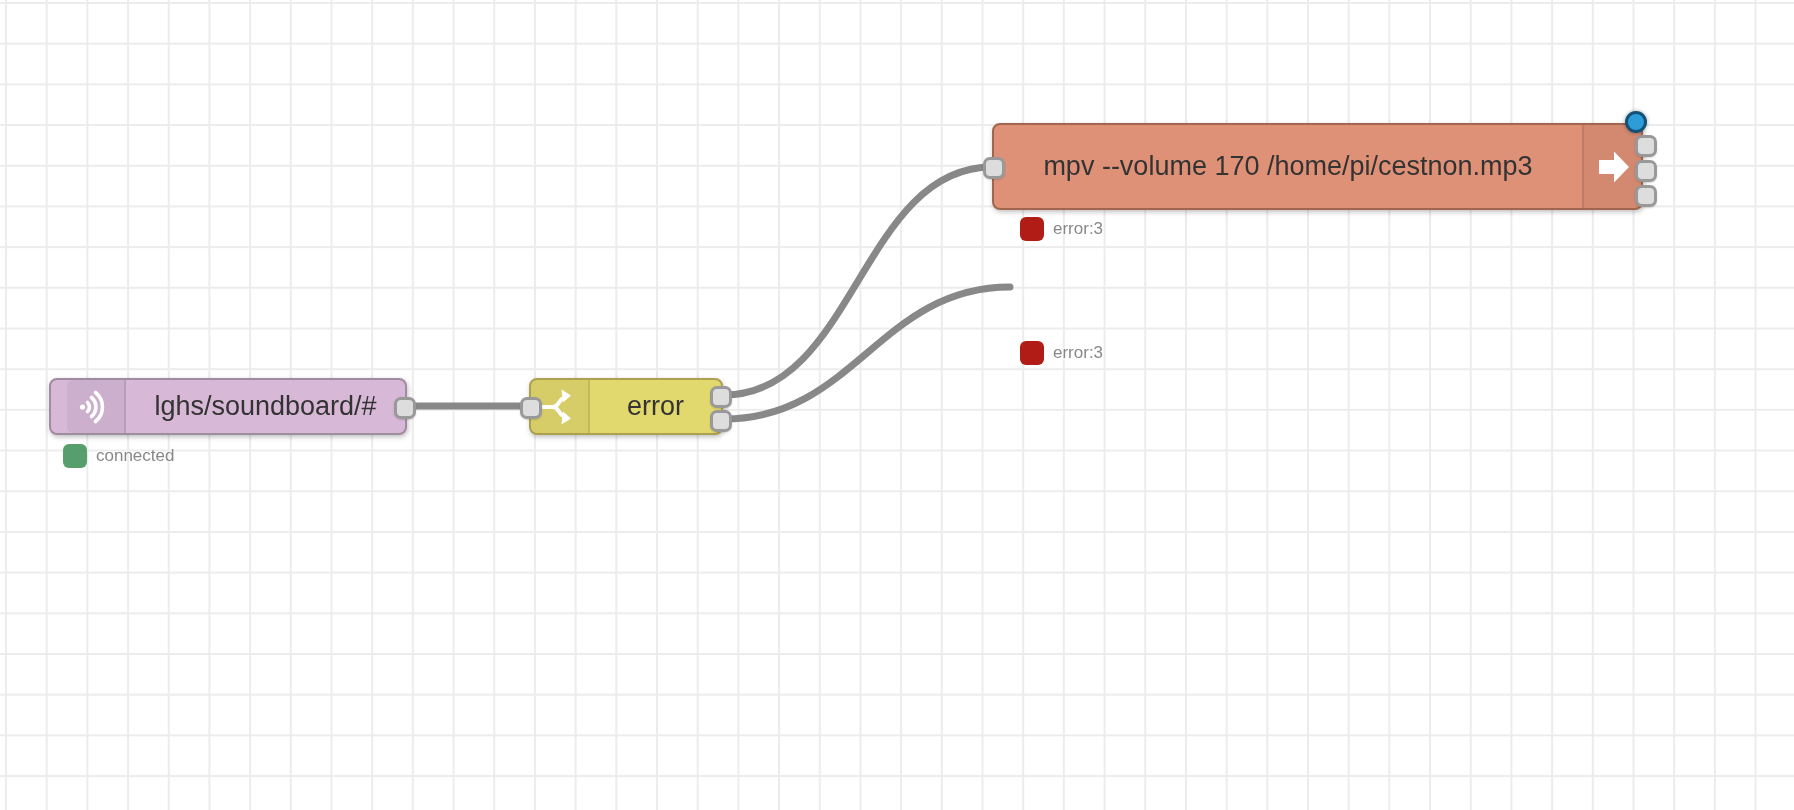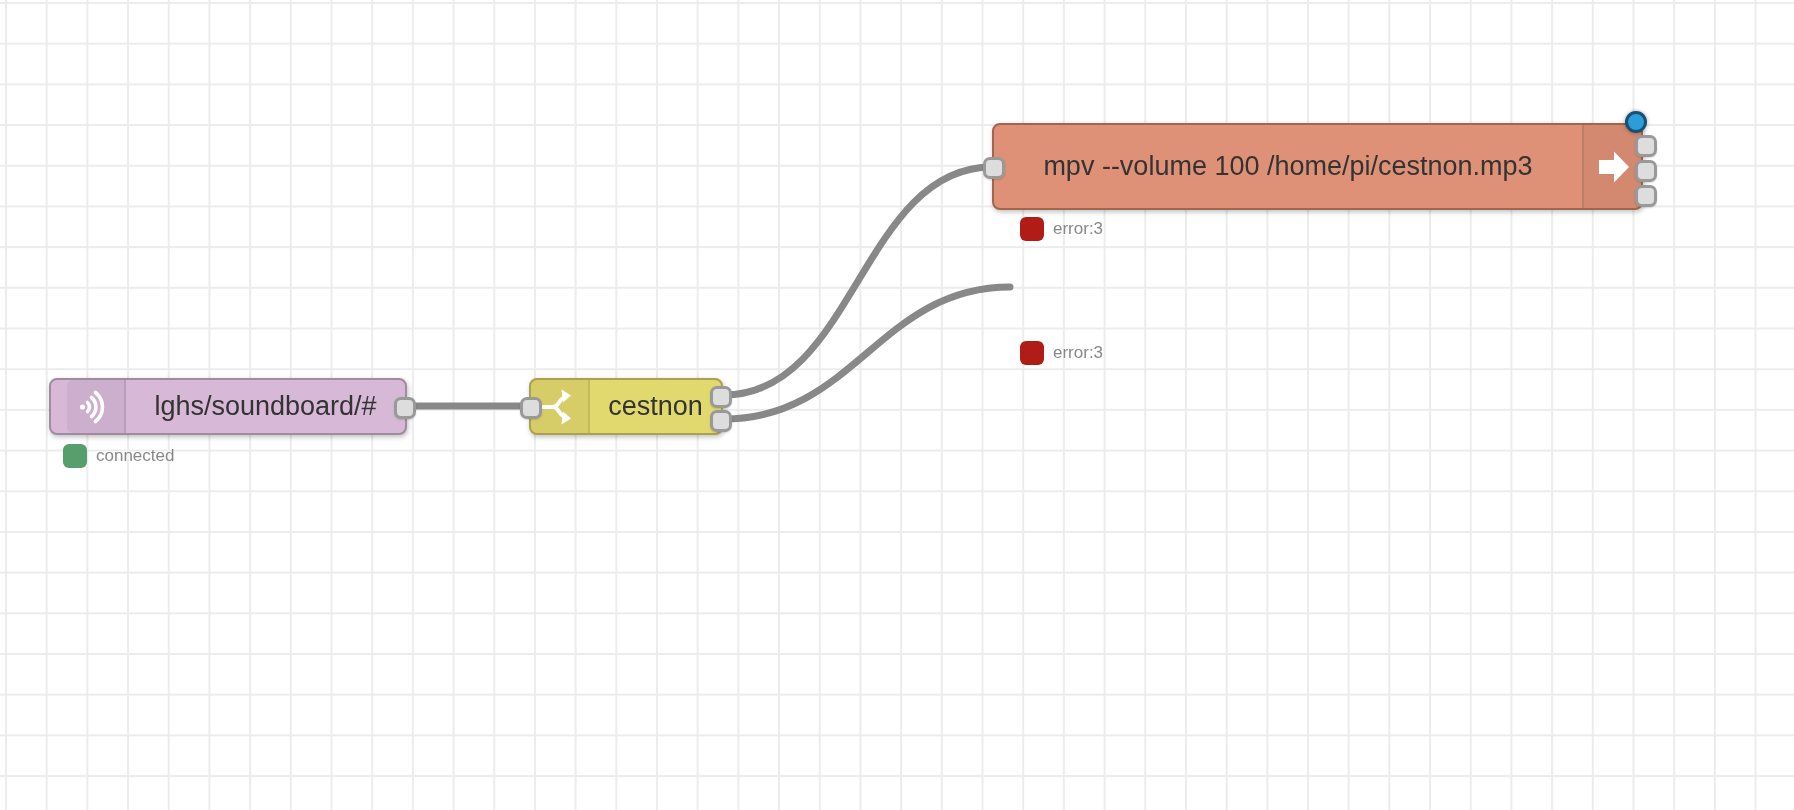--- a/index.html
+++ b/index.html
@@ -80,28 +80,28 @@
   <div class="node" style="left: 529px; top: 378px; width: 194px; height: 57px; background-color: rgb(226, 217, 110); border-color: rgb(171, 161, 78);">
     <div class="icon-region left">
       <svg class="icon-svg" width="40" height="44" viewBox="0 0 40 44" stroke-width="4">
         <path d="M 3 22 H 13"></path>
         <path d="M 13 22 C 19 22 18 15 24 12.5"></path>
         <path d="M 13 22 C 19 22 18 29 24 31.5"></path>
         <polygon points="21.5,4.5 31,10.5 23,17.5" fill="#fff" stroke="none"></polygon>
         <polygon points="21.5,39.5 31,33.5 23,26.5" fill="#fff" stroke="none"></polygon>
       </svg>
     </div>
-    <div class="node-label">cestnon</div>
+    <div class="node-label">error</div>
     <div class="port" style="left:-11px;top:17px;"></div>
     <div class="port" style="right:-11px;top:6px;"></div>
     <div class="port" style="right:-11px;top:30px;"></div>
   </div>
 
   <div class="node" style="left: 992px; top: 123px; width: 651px; height: 87px; background-color: rgb(222, 145, 119); border-color: rgb(162, 102, 78);">
-    <div class="node-label">mpv --volume 100 /home/pi/cestnon.mp3</div>
+    <div class="node-label">mpv --volume 170 /home/pi/cestnon.mp3</div>
     <div class="icon-region right">
       <svg width="40" height="44" viewBox="0 0 40 44">
         <polygon points="6,15 21,15 21,6.5 36,22 21,37.5 21,29 6,29" fill="#fff"></polygon>
       </svg>
     </div>
     <div class="port" style="left:-11px;top:32px;"></div>
     <div class="port" style="right:-16px;top:10px;"></div>
     <div class="port" style="right:-16px;top:35px;"></div>
     <div class="port" style="right:-16px;top:60px;"></div>
     <div class="changed-dot" style="right:-6px;top:-14px;"></div>

